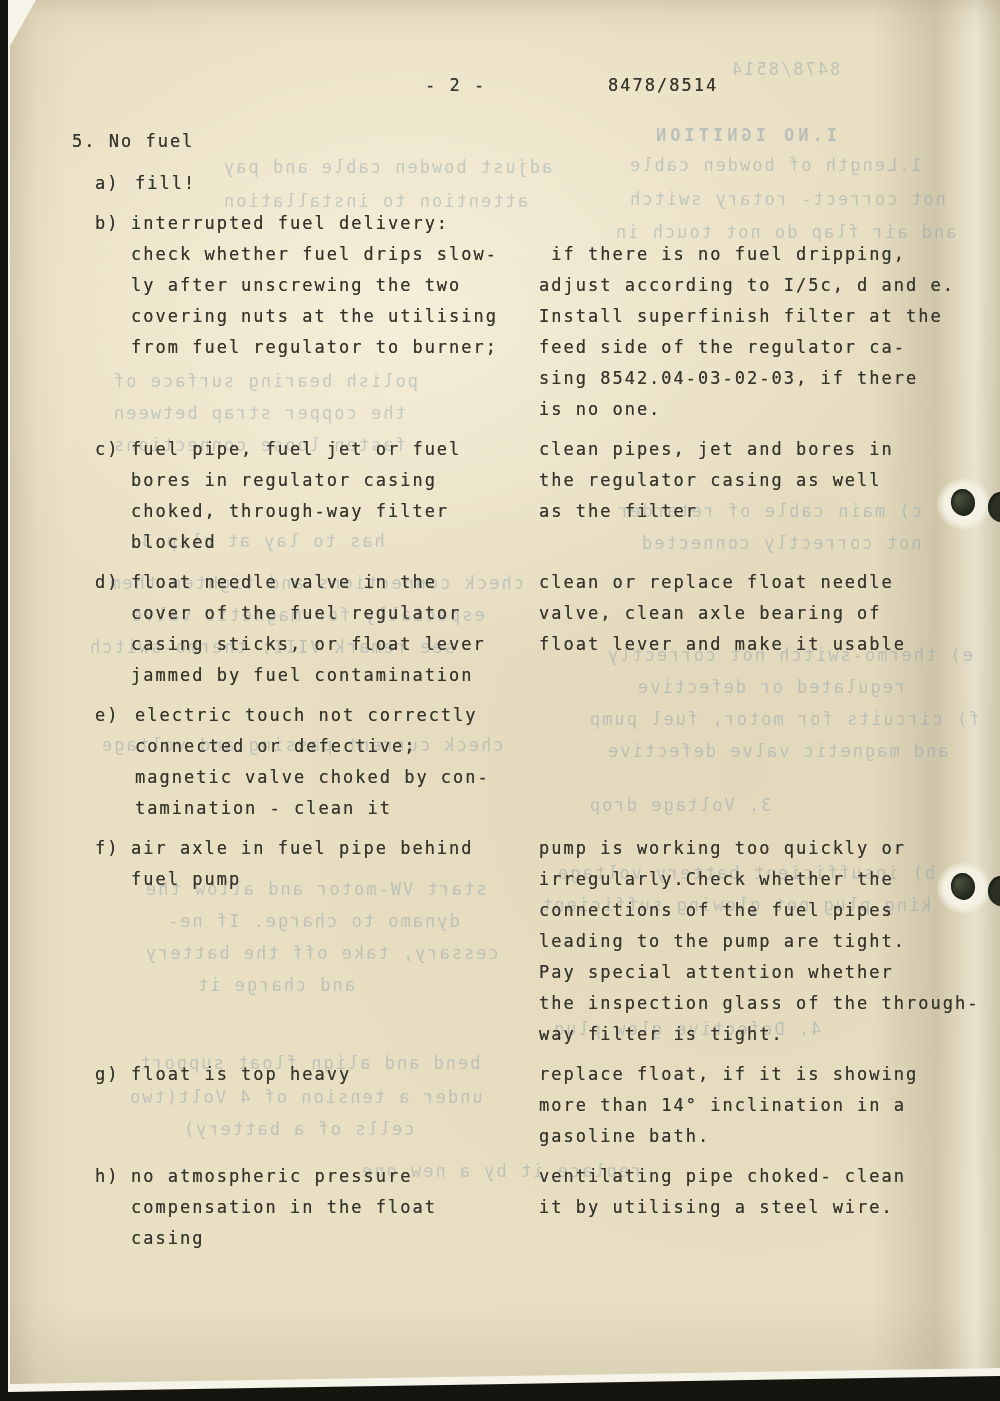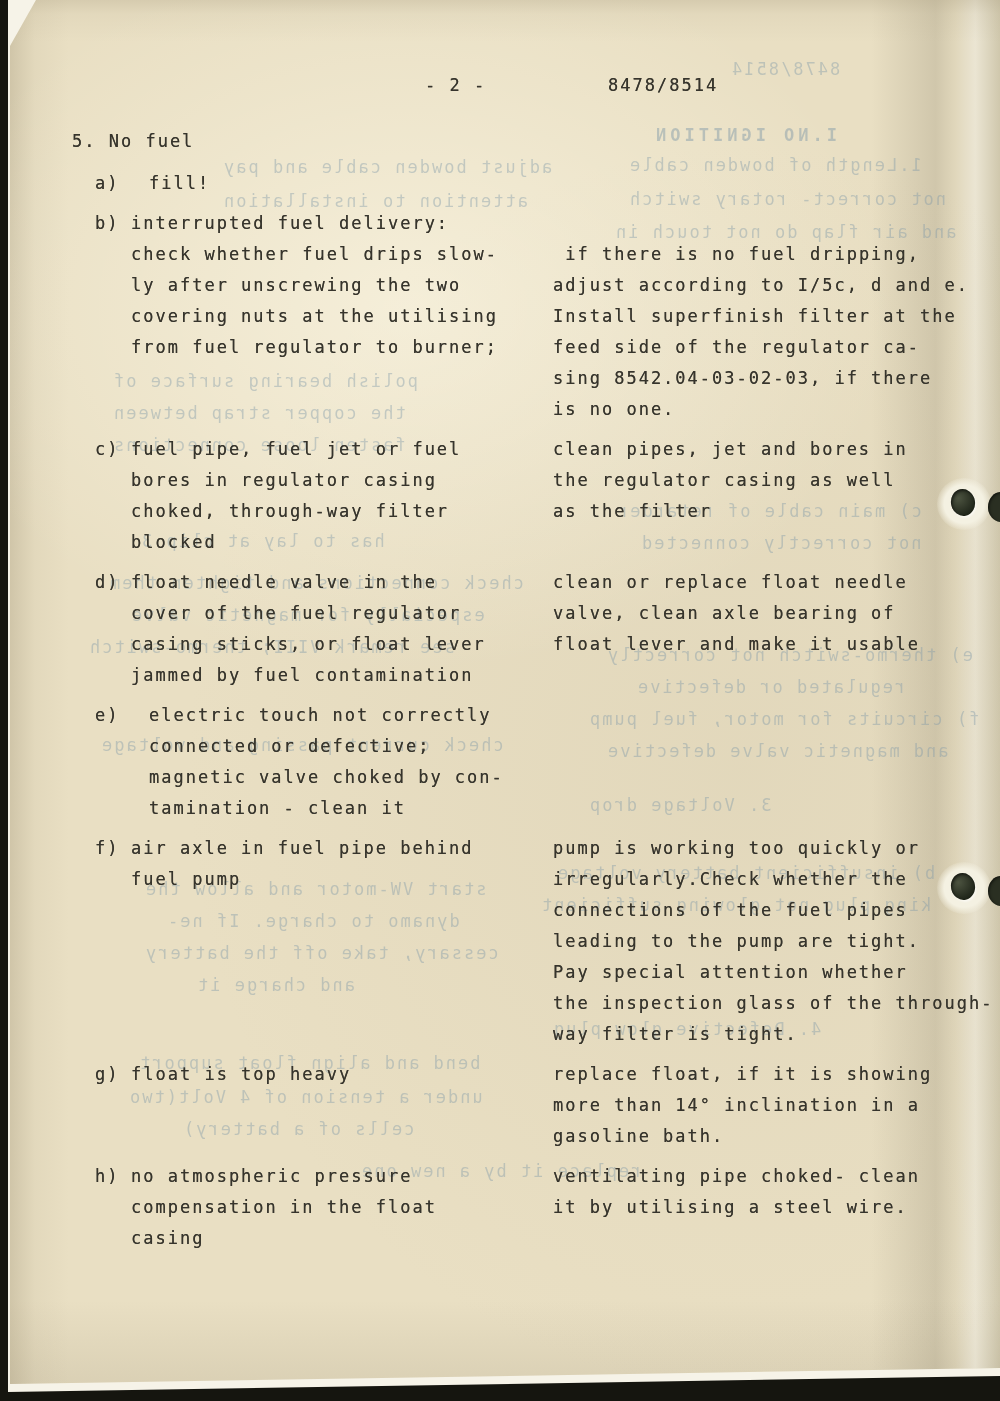--- a/index.html
+++ b/index.html
@@ -28,21 +28,21 @@
   .ink{color:#36342c;font-size:17px;line-height:31px;letter-spacing:2px;
        text-shadow:0 0 .6px rgba(54,52,44,.75);}
   .hdr{position:absolute;top:70px;}
   .pgnum{left:425px;}
   .docnum{left:608px;}
   .content{position:absolute;left:60px;top:126px;width:930px;}
   .sec-title{margin:0 0 11px 12px;}
   .row{display:flex;align-items:flex-start;margin:0 0 9px 35px;}
   .lbl{width:36px;flex:none;}
   .prob{width:404px;flex:none;white-space:pre-wrap;}
-  .sol{width:450px;flex:none;margin-left:18px;white-space:pre-wrap;}
+  .sol{width:450px;flex:none;margin-left:4px;white-space:pre-wrap;}
   
   .hole{position:absolute;width:46px;height:44px;}
   .hole .tear{position:absolute;inset:-4px;border-radius:50%;
       background:radial-gradient(ellipse at 50% 50%, #f4f1e2 0 52%, rgba(244,241,226,0) 74%);}
   .hole .dark{position:absolute;left:10px;top:7px;width:24px;height:27px;border-radius:50%;
       transform:rotate(-12deg);
       background:radial-gradient(circle at 35% 32%, #4c5340, #20261a 72%);
       box-shadow:1px 2px 2px rgba(255,255,255,.55), inset 1px 2px 3px rgba(0,0,0,.55);}
   .edge-hole{position:absolute;width:26px;height:30px;border-radius:50%;background:#2a2f22;
       box-shadow:inset 1px 1px 3px rgba(0,0,0,.6);}

